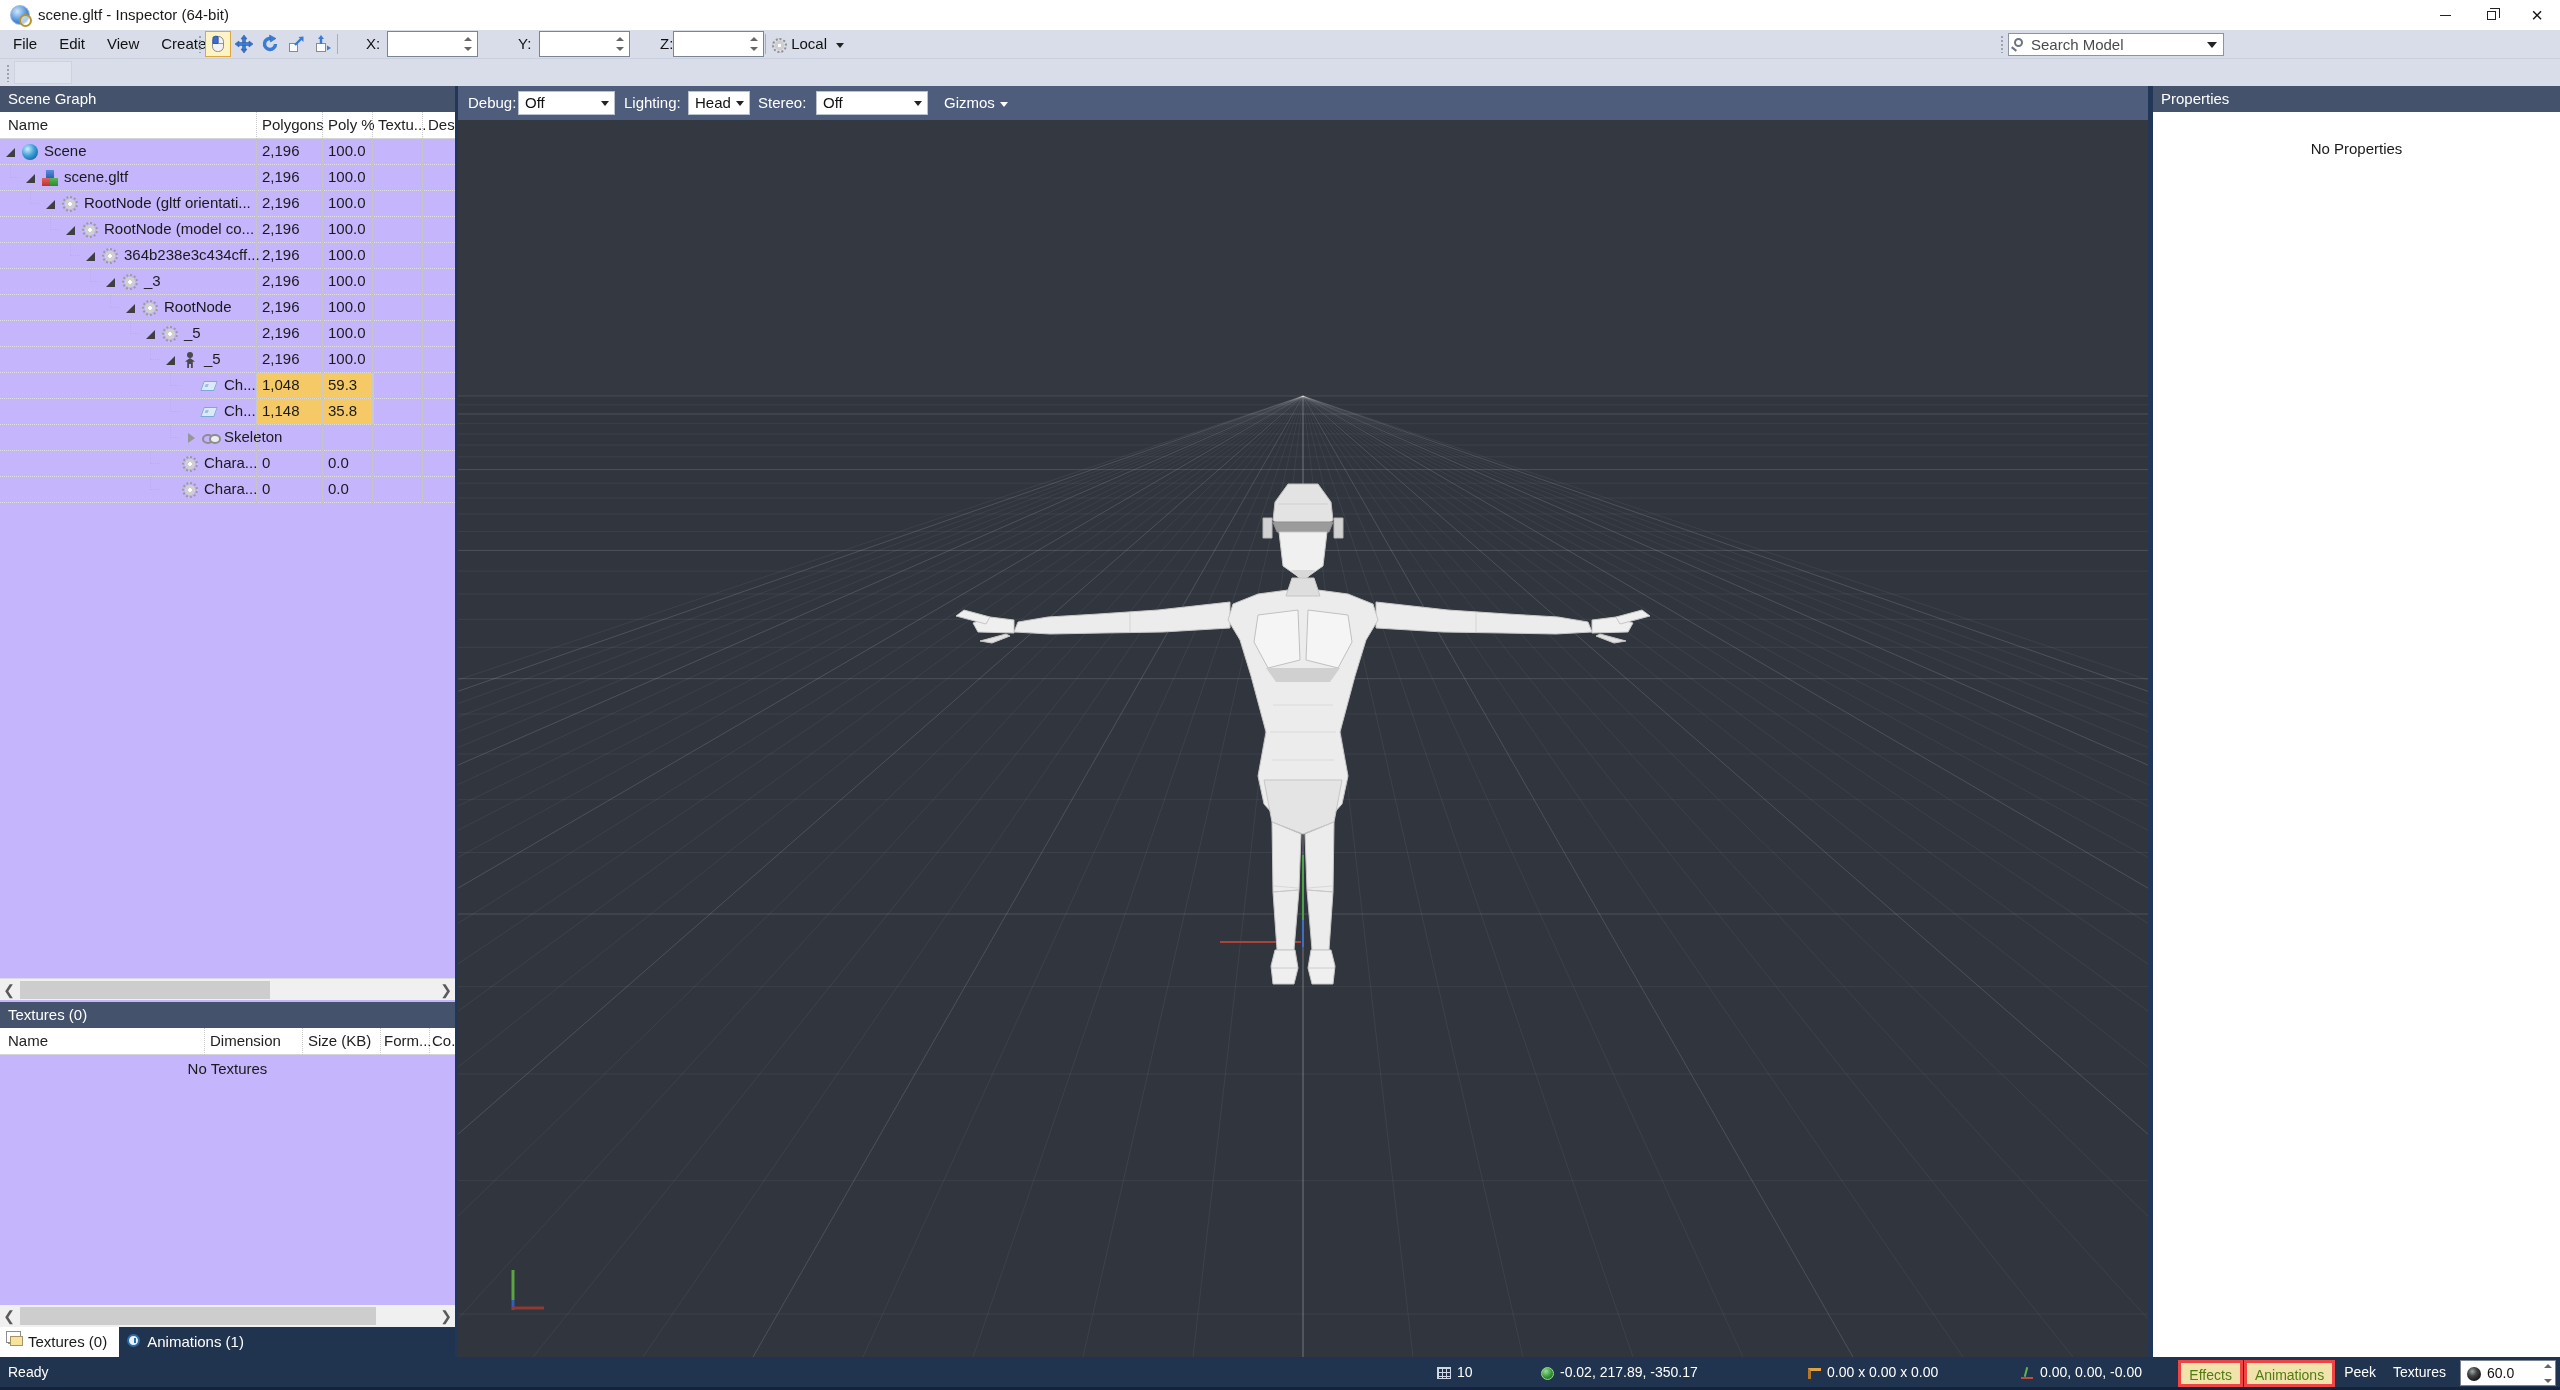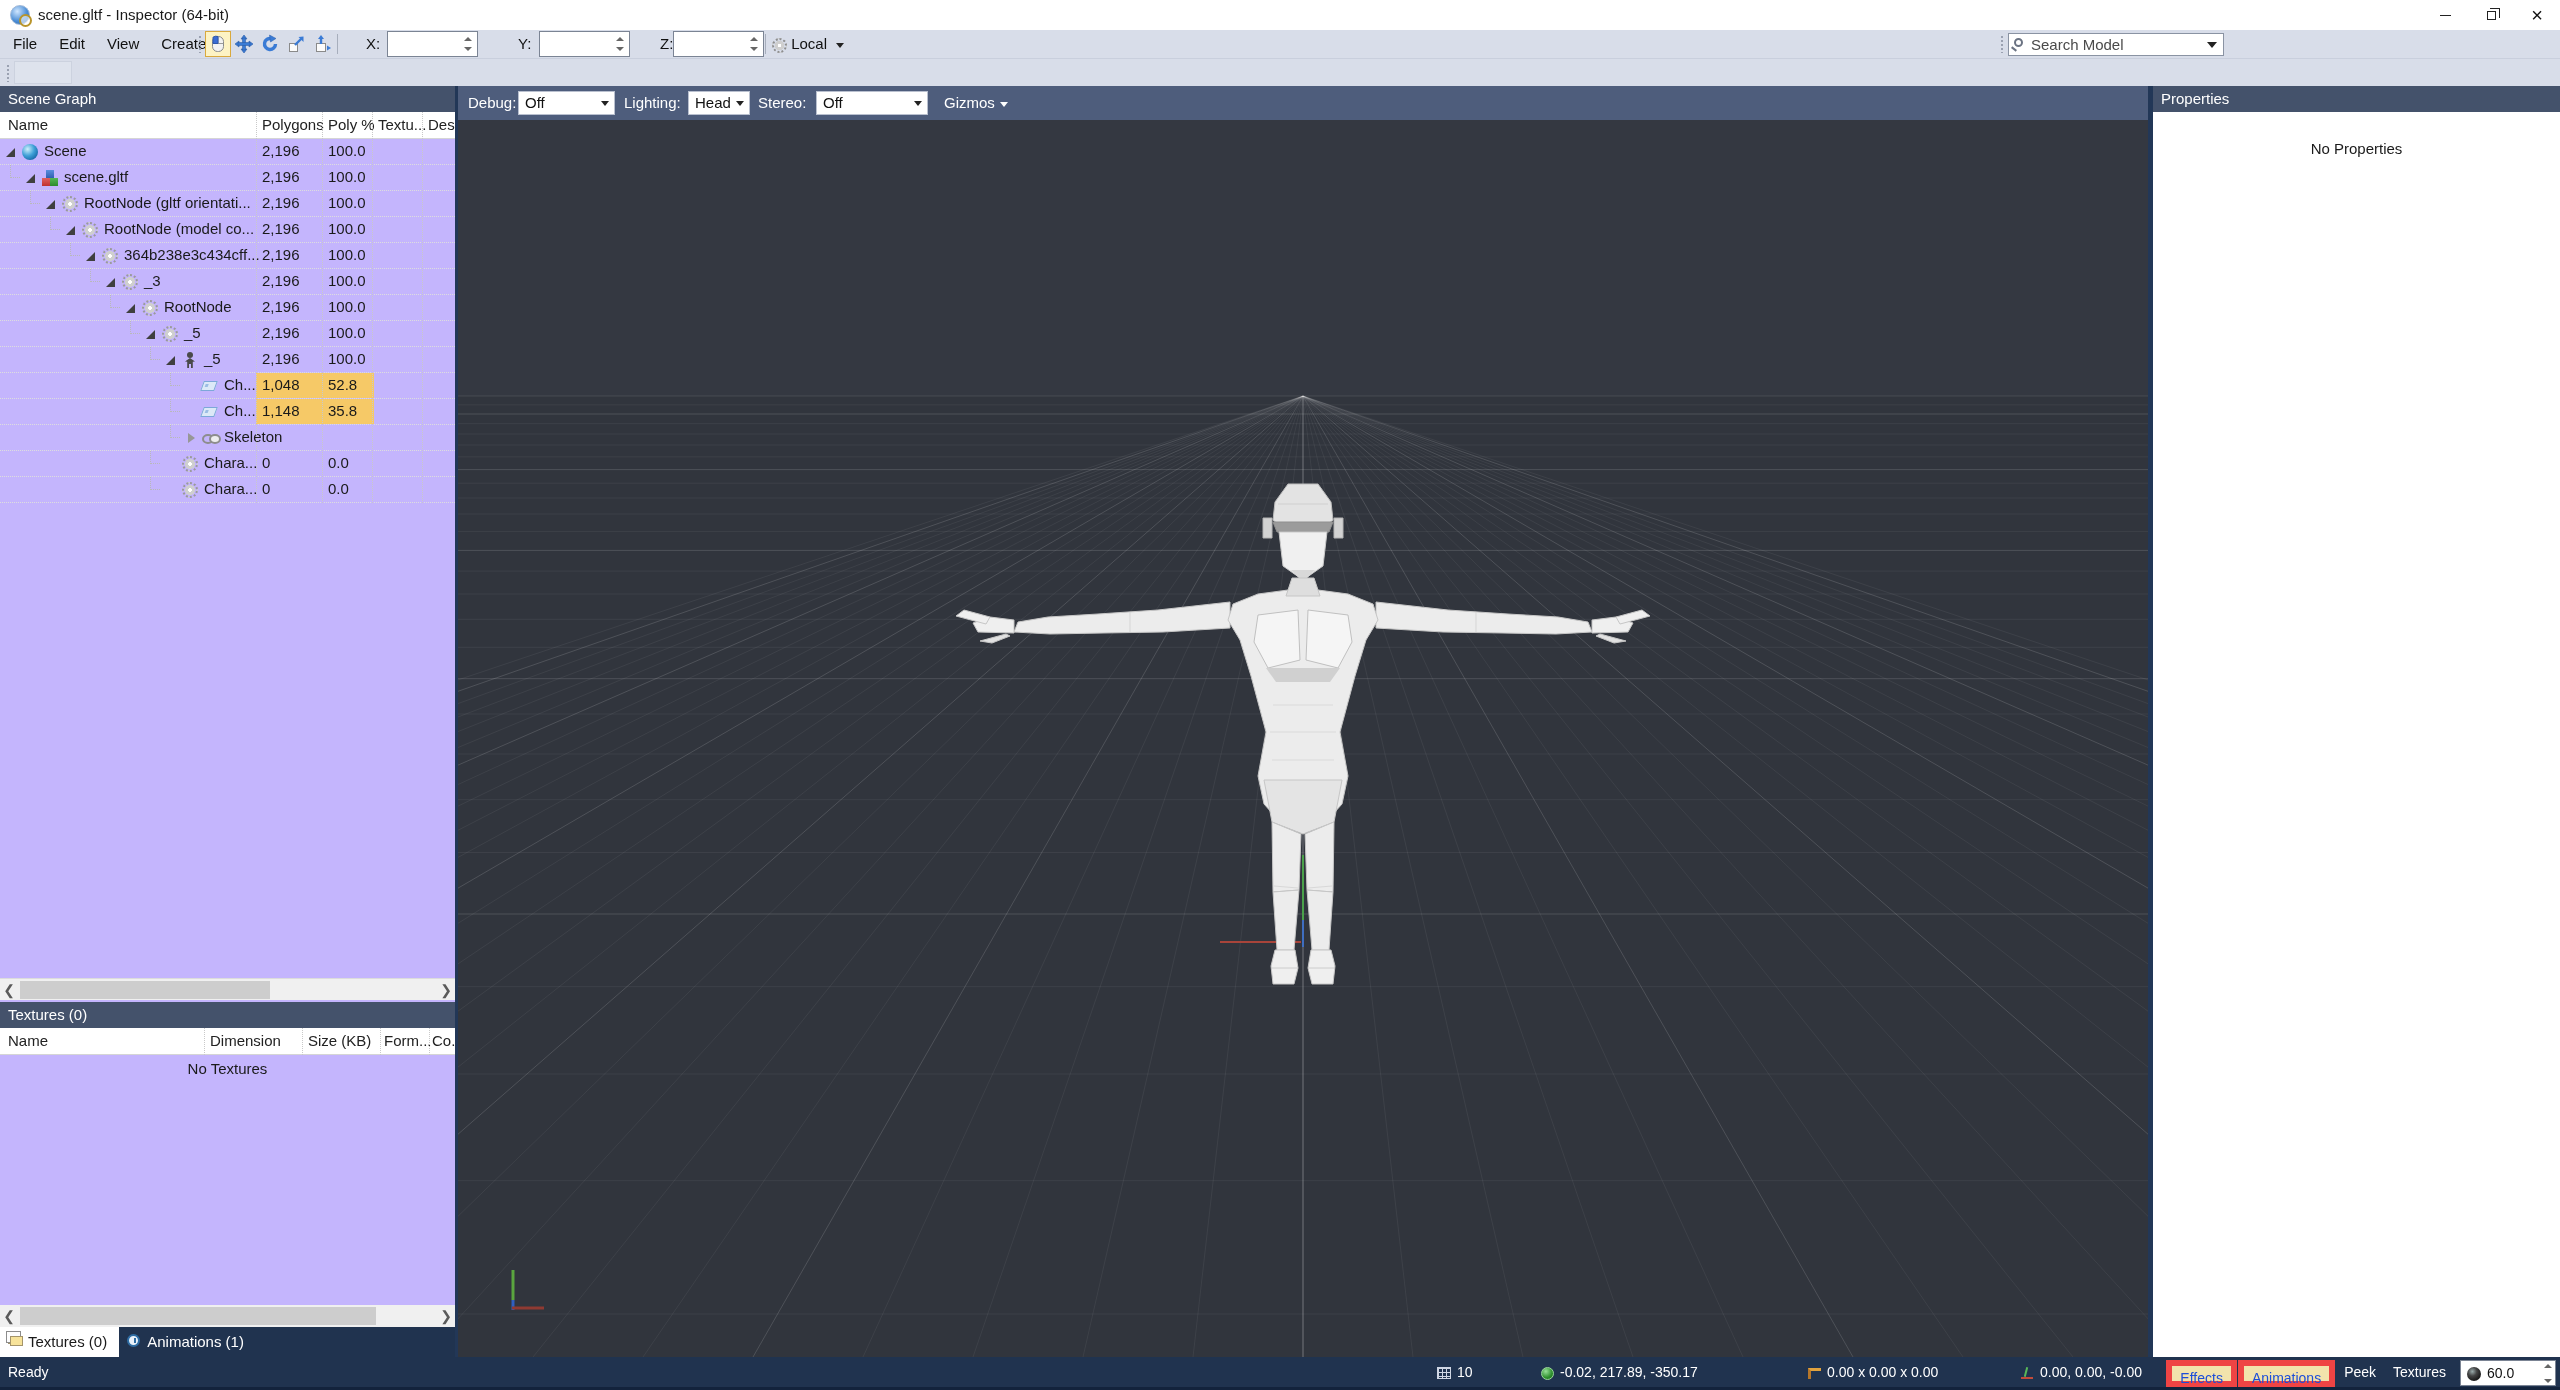--- a/index.html
+++ b/index.html
@@ -109,21 +109,21 @@
   .ico-grid{width:14px;height:12px;border:1px solid #cfd6e4;
     background-image:linear-gradient(#cfd6e4 1px,transparent 1px),linear-gradient(90deg,#cfd6e4 1px,transparent 1px);background-size:4px 4px;}
   .ico-sphere{width:13px;height:13px;border-radius:50%;border:1px solid #9ad89a;
     background:radial-gradient(circle at 35% 30%,#97e097,#2e8f2e 60%,#1d6b1d);}
   .ico-ruler{width:13px;height:11px;border-top:3px solid #e0a23e;border-left:3px solid #b5762a;}
   .ico-axes{position:relative;width:14px;height:13px;}
   .ico-axes::before{content:"";position:absolute;left:5px;top:0;width:2px;height:10px;background:#58b858;transform:rotate(14deg);}
   .ico-axes::after{content:"";position:absolute;left:1px;top:10px;width:12px;height:2px;background:#c24b3a;}
   .toggle-row{position:absolute;right:4px;top:2px;height:28px;display:flex;align-items:center;}
   .sb-toggle{height:27px;line-height:25px;padding:0 8px;margin-left:1px;}
-  .sb-toggle.on{background:#f2e3ac;border:6px solid #ef4444;color:#1d4ed8;}
+  .sb-toggle.on{background:#f2e3ac;border:3px solid #ef4444;color:#4d7c0f;}
   .fps-box{position:relative;height:26px;margin-left:6px;background:#fff;color:#111;border:1px solid #7b8494;line-height:24px;padding:0 22px 0 6px;min-width:96px;}
   .ico-cam{display:inline-block;vertical-align:middle;width:14px;height:14px;border-radius:50%;
     background:radial-gradient(circle at 38% 32%,#9aa,#444 35%,#1c1c1c 70%);margin-right:6px;}
   .fps-arrows{position:absolute;right:3px;top:3px;display:flex;flex-direction:column;justify-content:space-between;height:19px;}
 </style>
 </head>
 <body>
 
 <div id="app">
 
@@ -295,21 +295,21 @@
           <span class="row-label" style="left:204px">_5</span>
           <span class="cell-val" style="left:262px">2,196</span>
           <span class="cell-val" style="left:328px">100.0</span>
         </div>
         <div class="tree-row">
           <span class="elbow" style="left:170px"></span>
           <span class="ic ic-mesh" style="left:202px"></span>
           <span class="hl"></span>
           <span class="row-label" style="left:224px">Ch...</span>
           <span class="cell-val" style="left:262px">1,048</span>
-          <span class="cell-val" style="left:328px">52.8</span>
+          <span class="cell-val" style="left:328px">59.3</span>
         </div>
         <div class="tree-row">
           <span class="elbow" style="left:170px"></span>
           <span class="ic ic-mesh" style="left:202px"></span>
           <span class="hl"></span>
           <span class="row-label" style="left:224px">Ch...</span>
           <span class="cell-val" style="left:262px">1,148</span>
           <span class="cell-val" style="left:328px">35.8</span>
         </div>
         <div class="tree-row">

